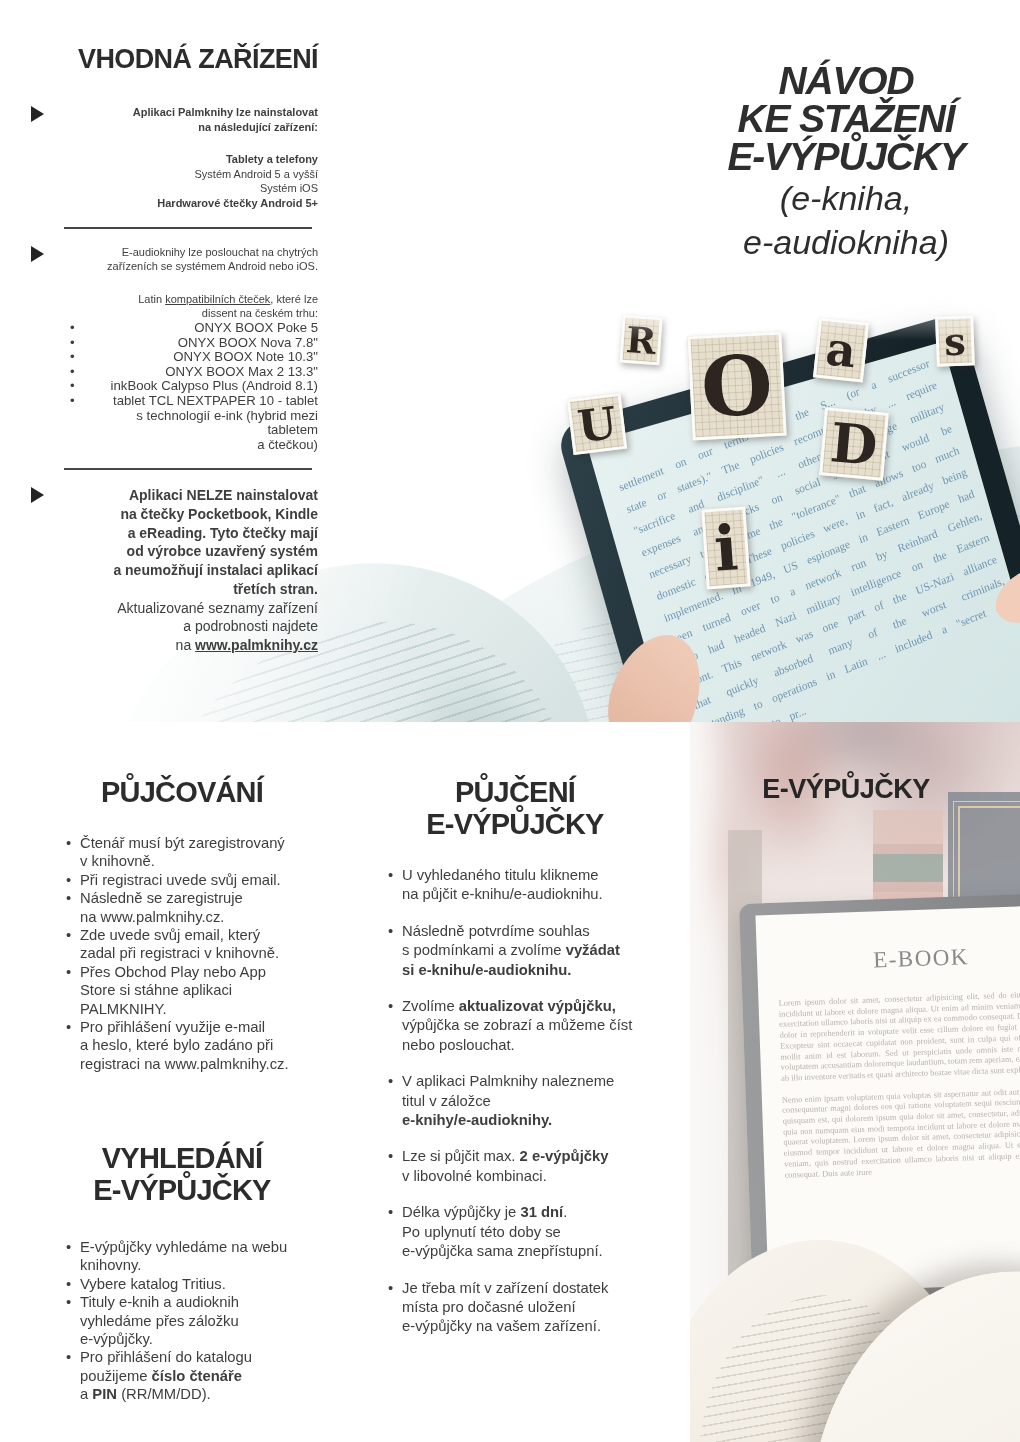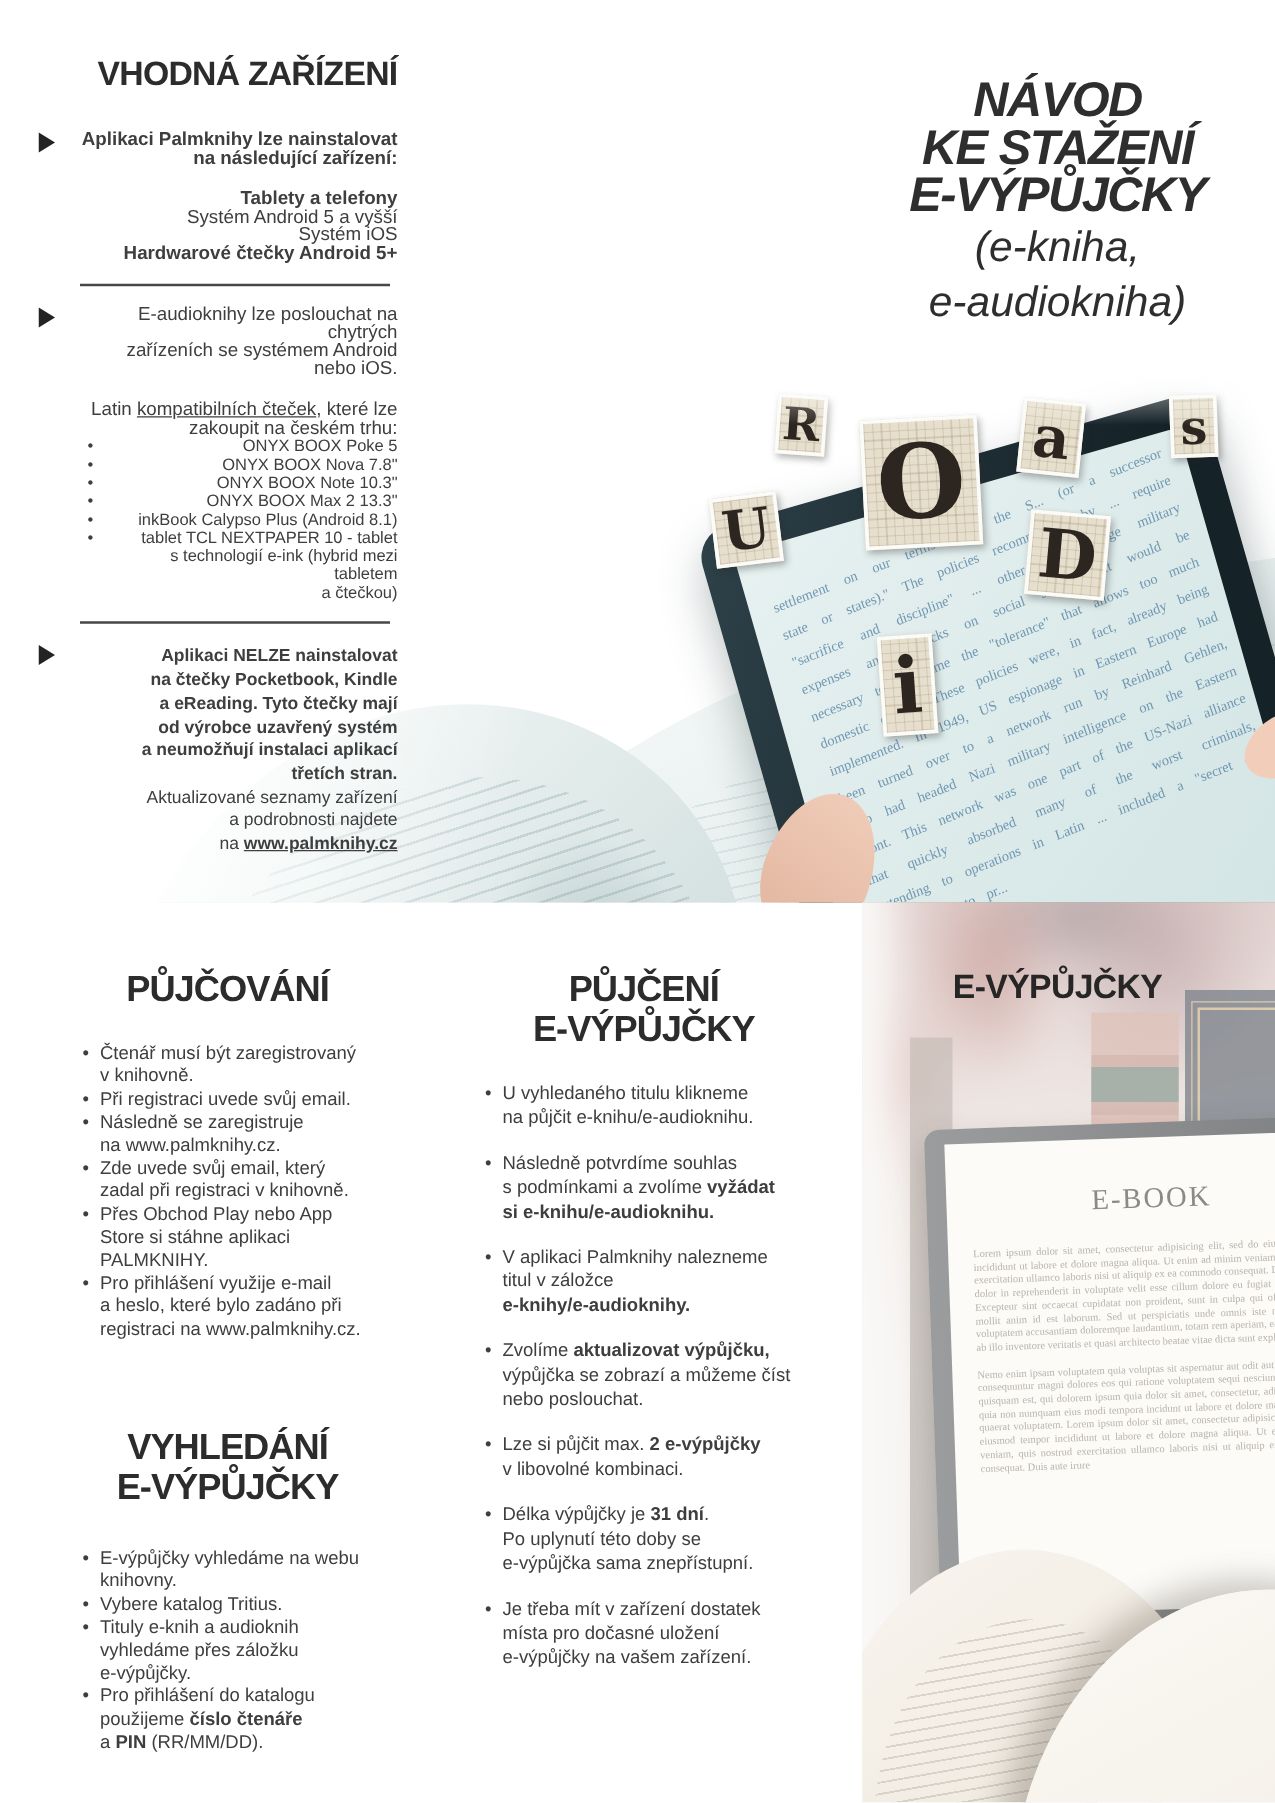--- a/index.html
+++ b/index.html
@@ -3,21 +3,21 @@
 <meta charset="utf-8">
 <style>
   *,*::before,*::after{box-sizing:border-box;}
   html,body{margin:0;padding:0;background:#ffffff;}
   .page{position:relative;width:1020px;height:1442px;background:#fff;overflow:hidden;
         font-family:"Liberation Sans",sans-serif;color:#3e3e3e;}
 
   
   .col-left{position:absolute;left:64px;top:44px;width:254px;z-index:6;text-align:right;}
   .h-left{font-size:27px;font-weight:bold;letter-spacing:-0.6px;color:#2c2c2c;margin:0 0 30px;}
-  .col-left p{margin:0;font-size:15px;line-height:14.6px;}
+  .col-left p{margin:0;font-size:11px;line-height:14.6px;}
   .pre{white-space:pre-line;}
   .bold{font-weight:bold;}
   .ul{text-decoration:underline;}
   .blk{position:relative;}
   .arrow{position:absolute;left:-33px;top:1px;width:0;height:0;
          border-left:13px solid #232323;border-top:8px solid transparent;border-bottom:8px solid transparent;}
   .mb18{margin-bottom:18px;}
   .gap{margin-bottom:14px;}
   .sep{height:2px;background:#474747;border:0;width:248px;margin:16px 0;}
   .listintro{margin:13px 0 16px;}
@@ -182,21 +182,21 @@
     <p class="bold">Hardwarové čtečky Android 5+</p>
 
     <hr class="sep">
 
     <div class="blk mb18">
       <span class="arrow"></span>
       <p class="pre">E-audioknihy lze poslouchat na chytrých
 zařízeních se systémem Android nebo iOS.</p>
     </div>
     <p class="pre listintro"><span>Latin </span><span class="ul">kompatibilních čteček</span><span>, které lze
-zakoupit na českém trhu:</span></p>
+dissent na českém trhu:</span></p>
     <ul class="dotlist">
       <li><span>ONYX BOOX Poke 5</span></li>
       <li><span>ONYX BOOX Nova 7.8"</span></li>
       <li><span>ONYX BOOX Note 10.3"</span></li>
       <li><span>ONYX BOOX Max 2 13.3"</span></li>
       <li><span>inkBook Calypso Plus (Android 8.1)</span></li>
       <li><span>tablet TCL NEXTPAPER 10 - tablet
 s technologií e-ink (hybrid mezi tabletem
 a čtečkou)</span></li>
     </ul>
@@ -260,26 +260,26 @@
     <h2 class="h-col">
         <div>PŮJČENÍ</div>
         <div>E-VÝPŮJČKY</div>
       </h2>
     <ul class="biglist">
       <li><span>U vyhledaného titulu klikneme
 na půjčit e-knihu/e-audioknihu.</span></li>
       <li><span>Následně potvrdíme souhlas
 s podmínkami a zvolíme </span><span class="bold">vyžádat
 si e-knihu/e-audioknihu.</span></li>
+      <li><span>Zvolíme </span><span class="bold">aktualizovat výpůjčku,</span><span>
+výpůjčka se zobrazí a můžeme číst
+nebo poslouchat.</span></li>
       <li><span>V aplikaci Palmknihy nalezneme
 titul v záložce
 </span><span class="bold">e-knihy/e-audioknihy.</span></li>
-      <li><span>Zvolíme </span><span class="bold">aktualizovat výpůjčku,</span><span>
-výpůjčka se zobrazí a můžeme číst
-nebo poslouchat.</span></li>
       <li><span>Lze si půjčit max. </span><span class="bold">2 e-výpůjčky</span><span>
 v libovolné kombinaci.</span></li>
       <li><span>Délka výpůjčky je </span><span class="bold">31 dní</span><span>.
 Po uplynutí této doby se
 e-výpůjčka sama znepřístupní.</span></li>
       <li><span>Je třeba mít v zařízení dostatek
 místa pro dočasné uložení
 e-výpůjčky na vašem zařízení.</span></li>
     </ul>
   </section>

